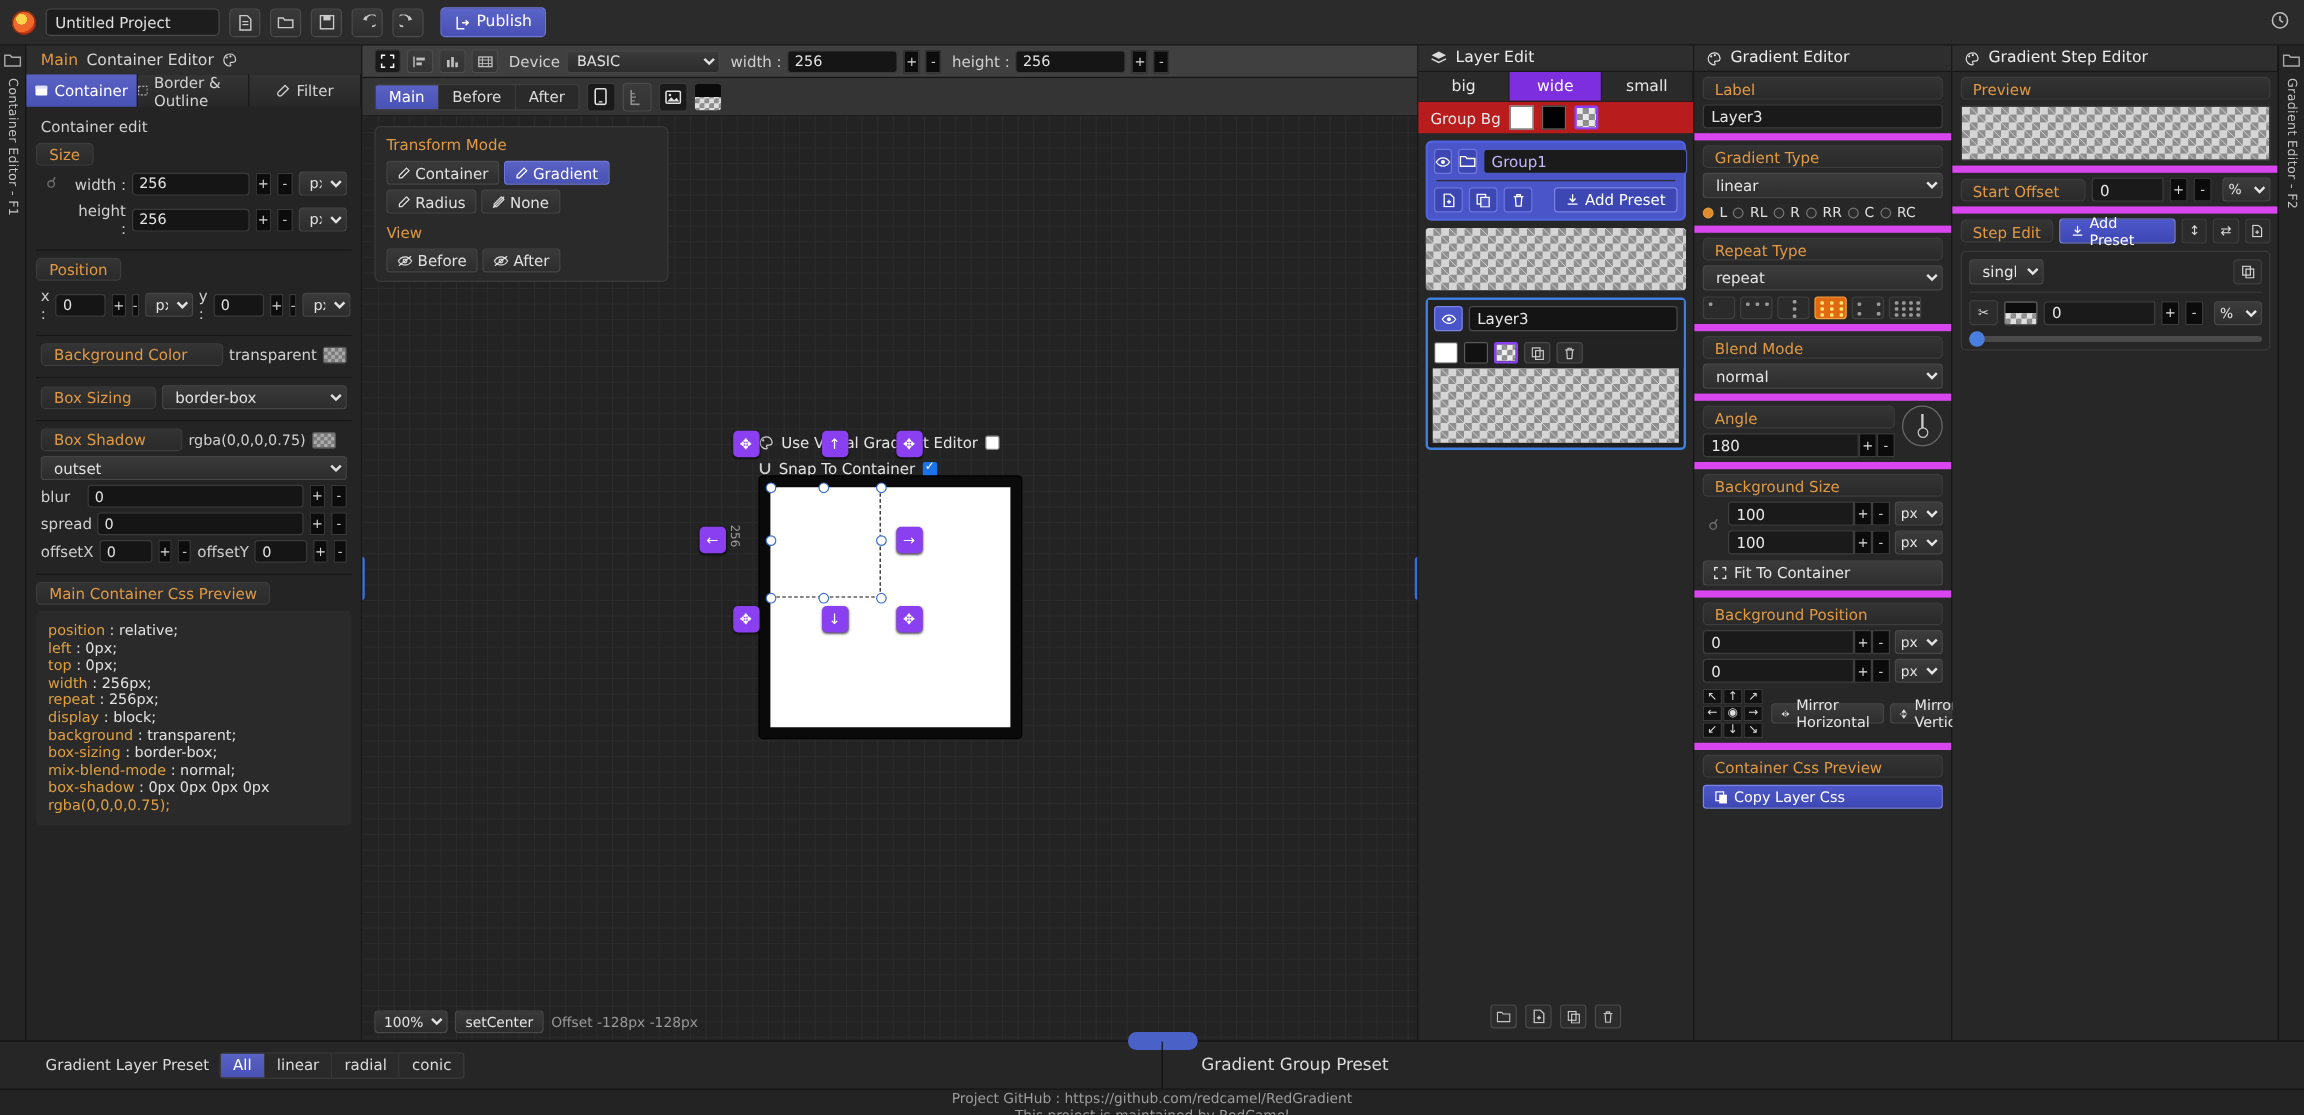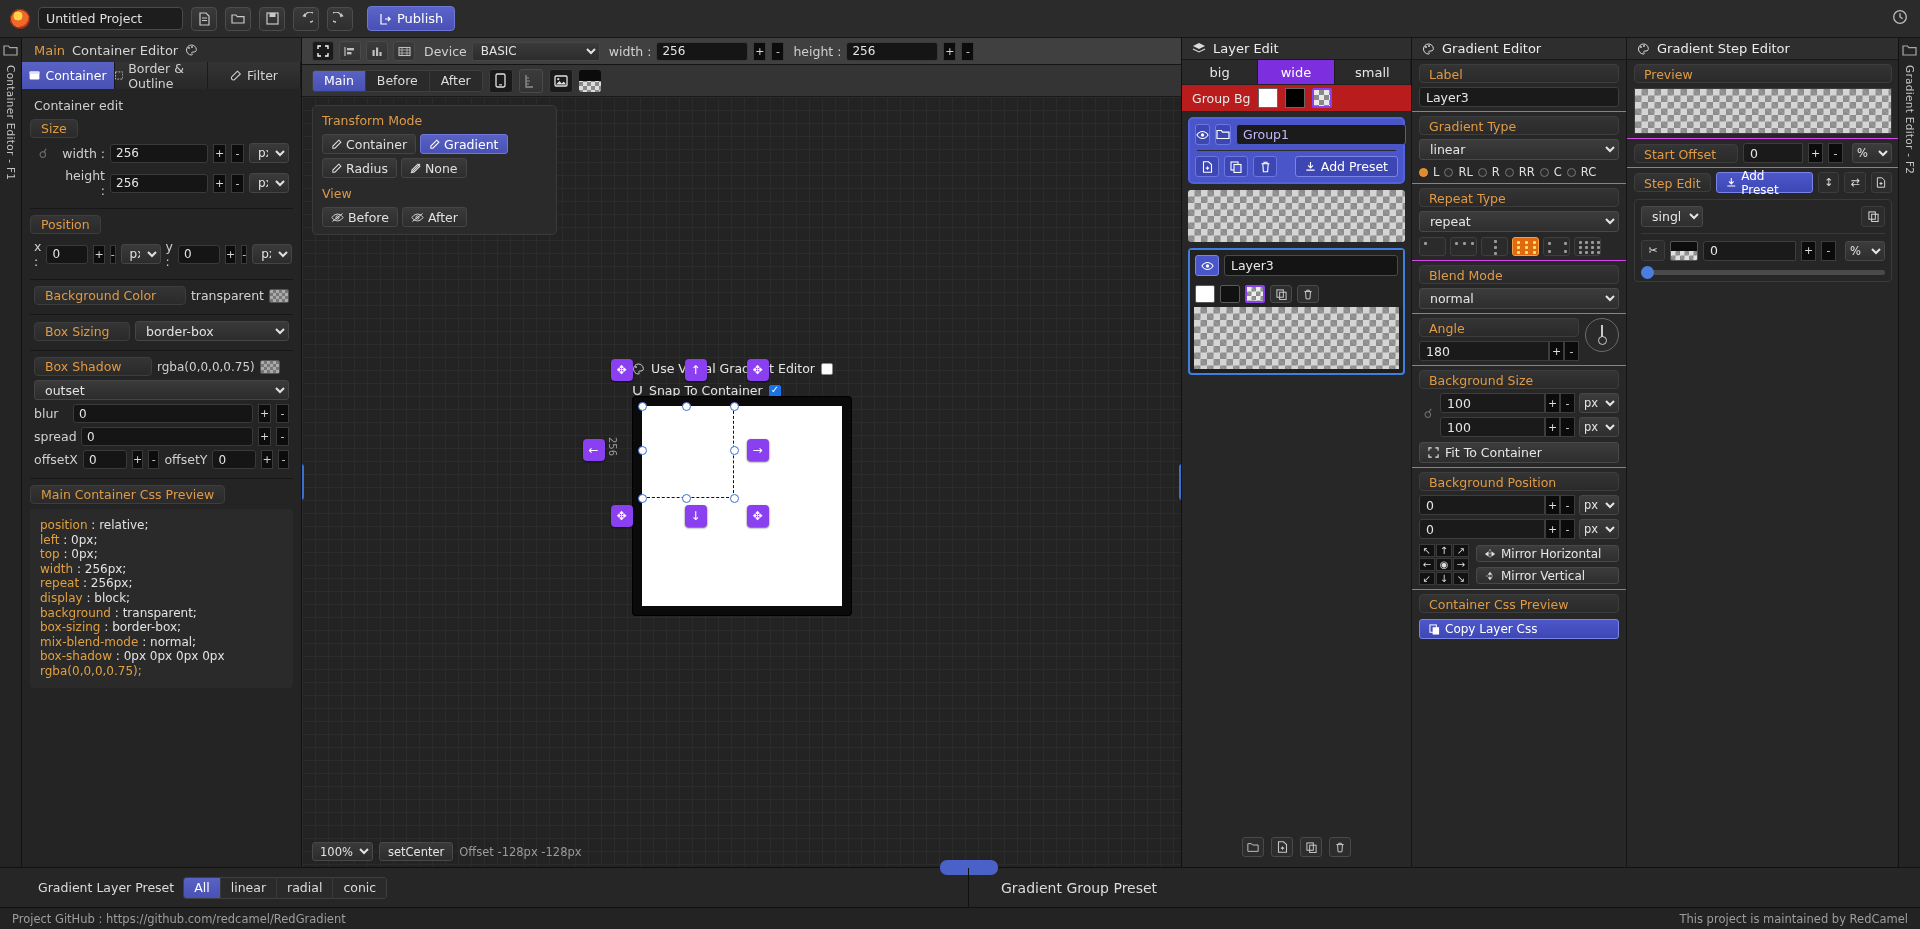--- a/index.html
+++ b/index.html
@@ -183,21 +183,21 @@
   .lc-preview { height:62px; margin:0 4px 4px;
             background-image:linear-gradient(45deg,#8d8d8d 25%,transparent 25%,transparent 75%,#8d8d8d 75%),
                              linear-gradient(45deg,#8d8d8d 25%,#d5d5d5 25%,#d5d5d5 75%,#8d8d8d 75%);
             background-size:13px 13px; background-position:0 0,6.5px 6.5px; }
 
   .layfoot { margin-top:auto; display:flex; gap:7px; justify-content:center; padding:8px 0 10px; }
   .lfb { width:22px; height:20px; background:#2d2d2d; border:1px solid #4a4a4a; border-radius:3px;
          display:flex; align-items:center; justify-content:center; color:#c7c7c7; font-size:12px; cursor:pointer; }
 
   
-  .gsec { padding:4px 7px; border-bottom:1px solid #d946ef; }
+  .gsec { padding:4px 7px; border-bottom:6px solid #d946ef; }
   .ghd { display:block; height:19px; line-height:19px; padding:0 9px; border-radius:4px;
          background:linear-gradient(#343434,#2a2a2a); border:1px solid #3d3d3d; color:#e09a45; font-size:12.5px; }
   .gin { width:100%; height:20px; margin-top:4px; background:#1a1a1a; border:1px solid #3d3d3d; border-radius:3px;
          color:#e6e6e6; font-size:12.5px; padding:0 6px; font-family:inherit; outline:none; }
   .gsel { width:100%; height:21px; margin-top:4px; background:linear-gradient(#3c3c3c,#2e2e2e); border:1px solid #484848;
           border-radius:3px; color:#e6e6e6; font-size:12.5px; padding:0 6px; font-family:inherit; outline:none; }
   .radios { display:flex; gap:5px; align-items:center; margin-top:5px; font-size:11.5px; color:#e0e0e0; flex-wrap:nowrap; }
   .rd { width:9px; height:9px; border-radius:50%; border:1.5px solid #777; background:#2a2a2a; display:inline-block; }
   .rd.on { background:#e08a2a; border-color:#e0a040; }
   .rpt-icons { display:flex; gap:4px; margin-top:5px; }
@@ -251,21 +251,21 @@
   .pbseg { display:flex; height:22px; border:1px solid #3f3f3f; border-radius:3px; overflow:hidden; }
   .pbseg div { padding:0 10px; display:flex; align-items:center; font-size:12.5px; background:#2a2a2a;
                border-right:1px solid #3a3a3a; cursor:pointer; color:#dcdcdc; }
   .pbseg div:last-child { border-right:none; }
   .pbseg div.on { background:linear-gradient(#5a62c4,#4851b4); color:#fff; }
   .vdiv { position:absolute; left:968px; top:0; bottom:0; width:1px; background:#111; }
   .grabber { position:absolute; left:940px; top:-8px; width:58px; height:15px; background:#4a62c8; border-radius:7px; cursor:ns-resize; }
   .pb-right { position:absolute; left:985px; font-size:14px; color:#dcdcdc;margin-left:16px; }
 
   .statusbar { height:22px; background:#232323; border-top:1px solid #111; display:flex; align-items:center;
-               justify-content:space-between; padding:0 12px; font-size:11.5px; color:#9d9d9d; }
+               justify-content:space-between; padding:0 12px; font-size:11.5px; color:#9d9d9d;flex-direction:column; }
   svg { display:block; }
 </style>
 </head>
 <body>
 
 <div class="app">
 
   <div class="topbar">
     <div class="logo"></div>
     <input class="proj-name" value="Untitled Project" style="">
@@ -912,21 +912,21 @@
                 <div class="pad">↖</div>
                 <div class="pad">↑</div>
                 <div class="pad">↗</div>
                 <div class="pad">←</div>
                 <div class="pad">◉</div>
                 <div class="pad">→</div>
                 <div class="pad">↙</div>
                 <div class="pad">↓</div>
                 <div class="pad">↘</div>
               </div>
-              <div style="display:flex;flex-direction:column;gap:5px;flex:1">
+              <div style="display:flex;gap:5px;flex:1">
                 <div class="mirbtn">
                   <svg width="12" height="10" viewBox="0 0 13 10">
                       <path d="M6.5 0v10" stroke="#e0e0e0" stroke-width="1" stroke-dasharray="2 1.4"></path>
                       <path d="M5 2L1 5l4 3z" fill="#e0e0e0"></path>
                       <path d="M8 2l4 3-4 3z" fill="#e0e0e0"></path>
                     </svg>
                   <span>Mirror Horizontal</span>
                 </div>
                 <div class="mirbtn">
                   <svg width="12" height="10" viewBox="0 0 10 13">

